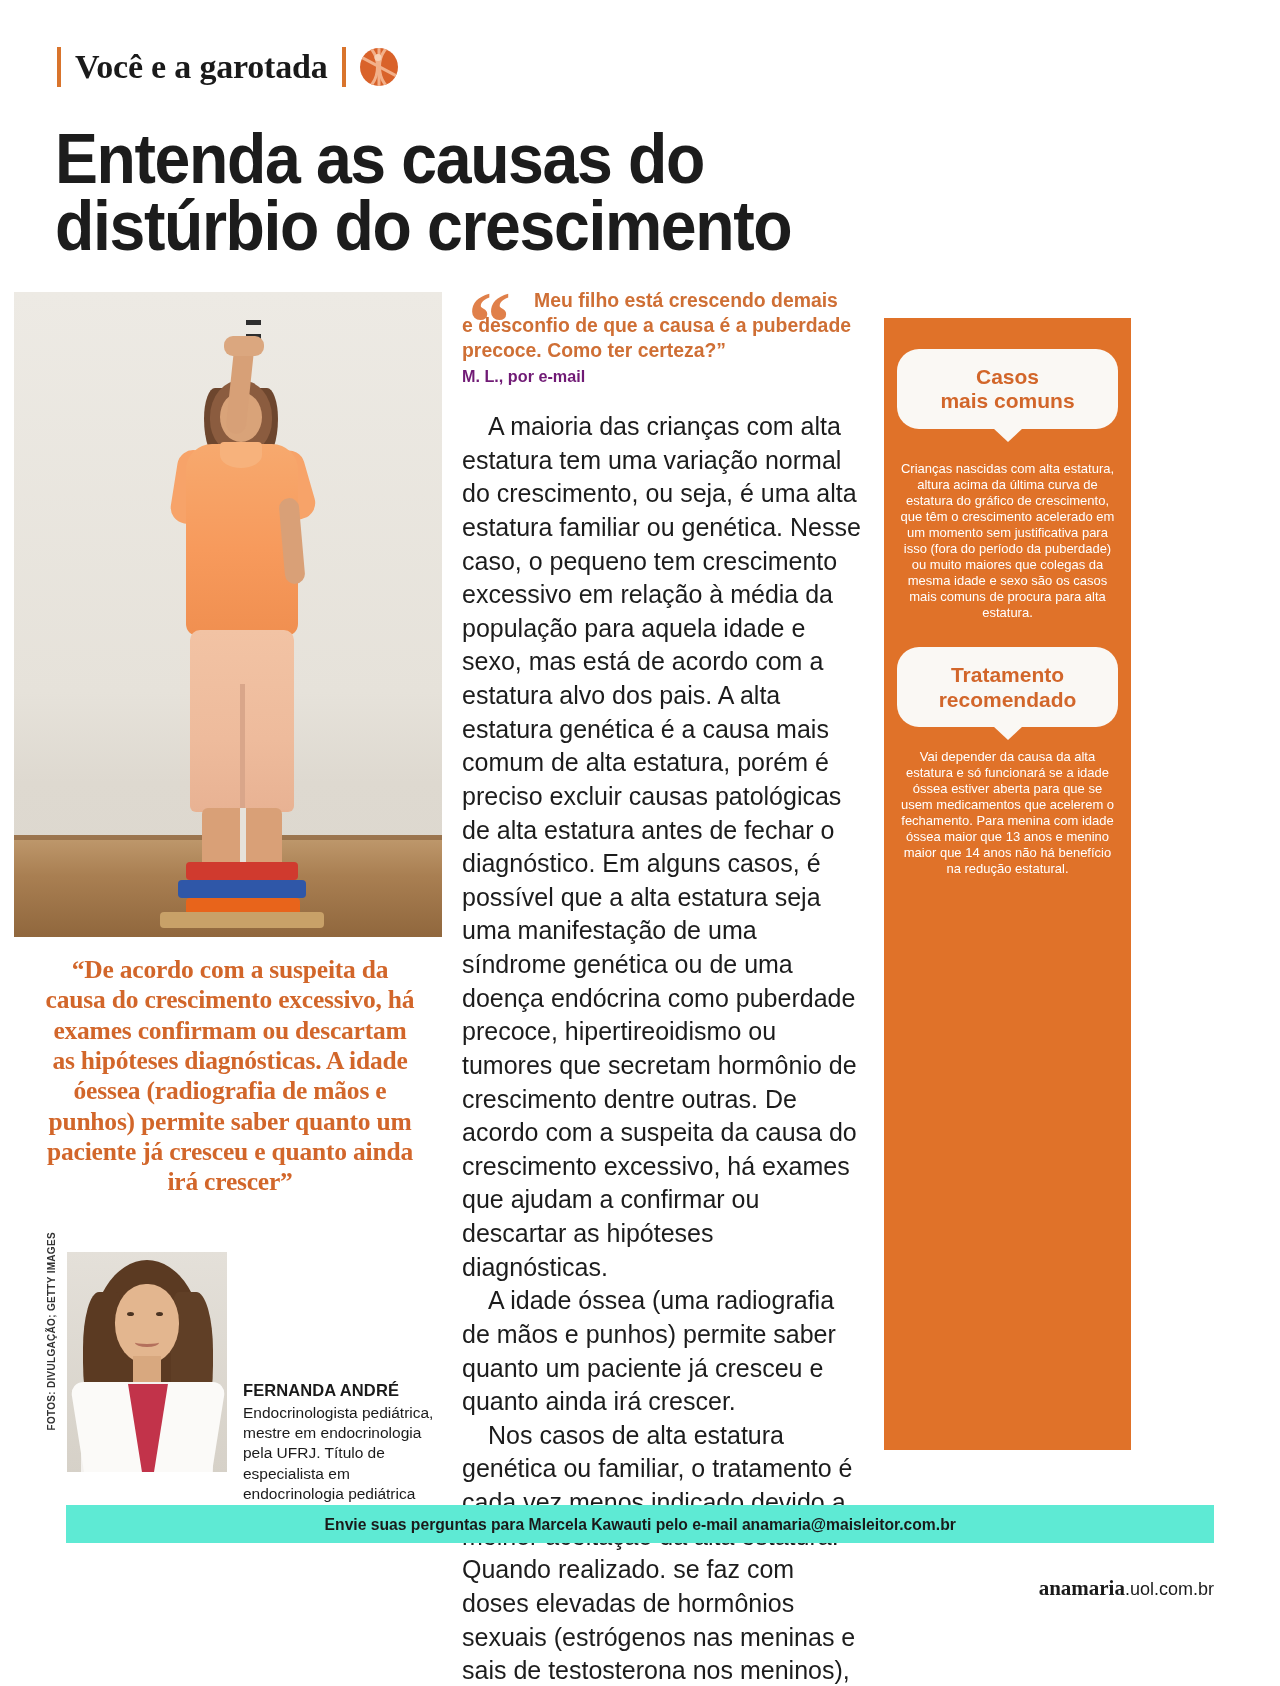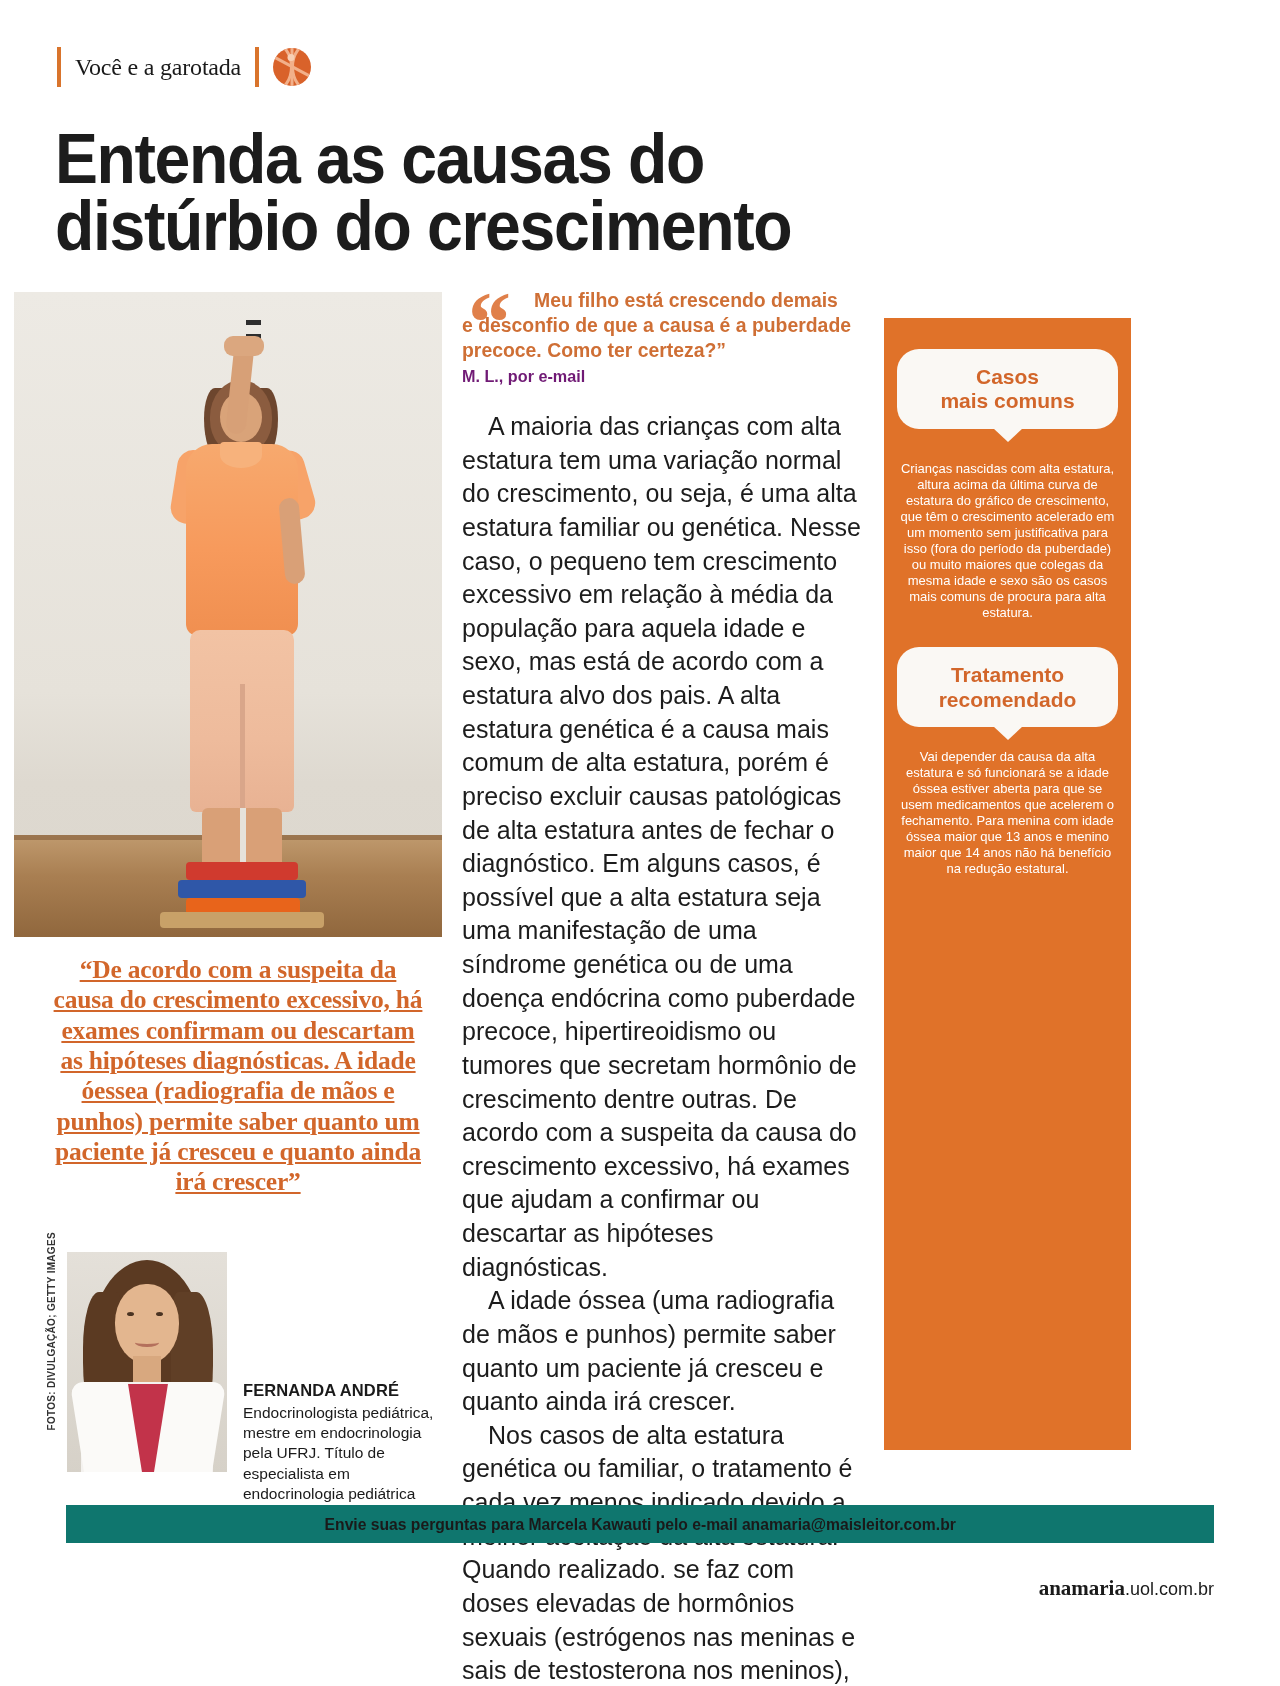--- a/index.html
+++ b/index.html
@@ -17,21 +17,21 @@
   .page { position:relative; width:1280px; height:1686px; }
 
   
   .kicker {
     position:absolute; left:57px; top:47px;
     display:flex; align-items:center; gap:14px;
   }
   .kicker-bar { width:4px; height:40px; background:#d9742c; }
   .kicker-text {
     font-family:"Liberation Serif", serif;
-    font-weight:normal; font-size:24px; color:#1a1a1a;
+    font-weight:bold; font-size:34px; color:#1a1a1a;
     letter-spacing:-0.2px;
   }
   .ball {
     width:38px; height:38px; border-radius:50%;
     background:#d9622a;
     position:relative; overflow:hidden; flex:0 0 auto;
   }
   .ball::before {
     content:""; position:absolute; left:50%; top:-6%;
     width:3px; height:112%; background:#f2b08a; transform:translateX(-50%);
@@ -169,29 +169,28 @@
   }
   .book1 { left:172px; top:570px; width:112px; height:18px; background:#d03a2e; }
   .book2 { left:164px; top:588px; width:128px; height:18px; background:#2f57a8; }
   .book3 { left:172px; top:606px; width:114px; height:17px; background:#e8641b; }
   .book4 { left:152px; top:576px; width:152px; height:52px; background:#2f8aa0;
            border-radius:6px; z-index:-1; }
   .book5 { left:146px; top:620px; width:164px; height:16px; background:#c8a168; }
 
   
   .pullquote {
-    position:absolute; left:48px; top:955px; width:380px;
+    position:absolute; left:40px; top:955px; width:380px;
     font-family:"Liberation Serif", serif;
     font-weight:bold;
     font-size:25.5px;
     line-height:1.19;
     color:#d2662a;
     text-align:center;
     letter-spacing:-0.2px;
-    text-decoration:underline;
   }
 
   
   .credit-rot {
     position:absolute; left:-44px; top:1330px;
     width:190px;
     transform:rotate(-90deg);
     transform-origin:center center;
     font-size:10px; font-weight:bold;
     letter-spacing:0.3px;
@@ -321,21 +320,21 @@
     margin:32px 14px 0;
     font-size:13px; font-weight:normal; line-height:1.235;
     color:#ffffff; text-align:center;
   }
   .sb-text-2 { margin-top:22px; }
 
   
   .footer-bar {
     position:absolute; left:66px; top:1505px;
     width:1148px; height:38px;
-    background:#0f766e;
+    background:#5eead4;
     display:flex; align-items:center; justify-content:center;
   }
   .footer-bar span {
     font-size:16.5px; font-weight:bold; color:#1a1a1a;
     transform:scaleX(0.95);
   }
   .site-credit {
     position:absolute; right:66px; top:1576px;
     font-size:18px; color:#1a1a1a;
   }

